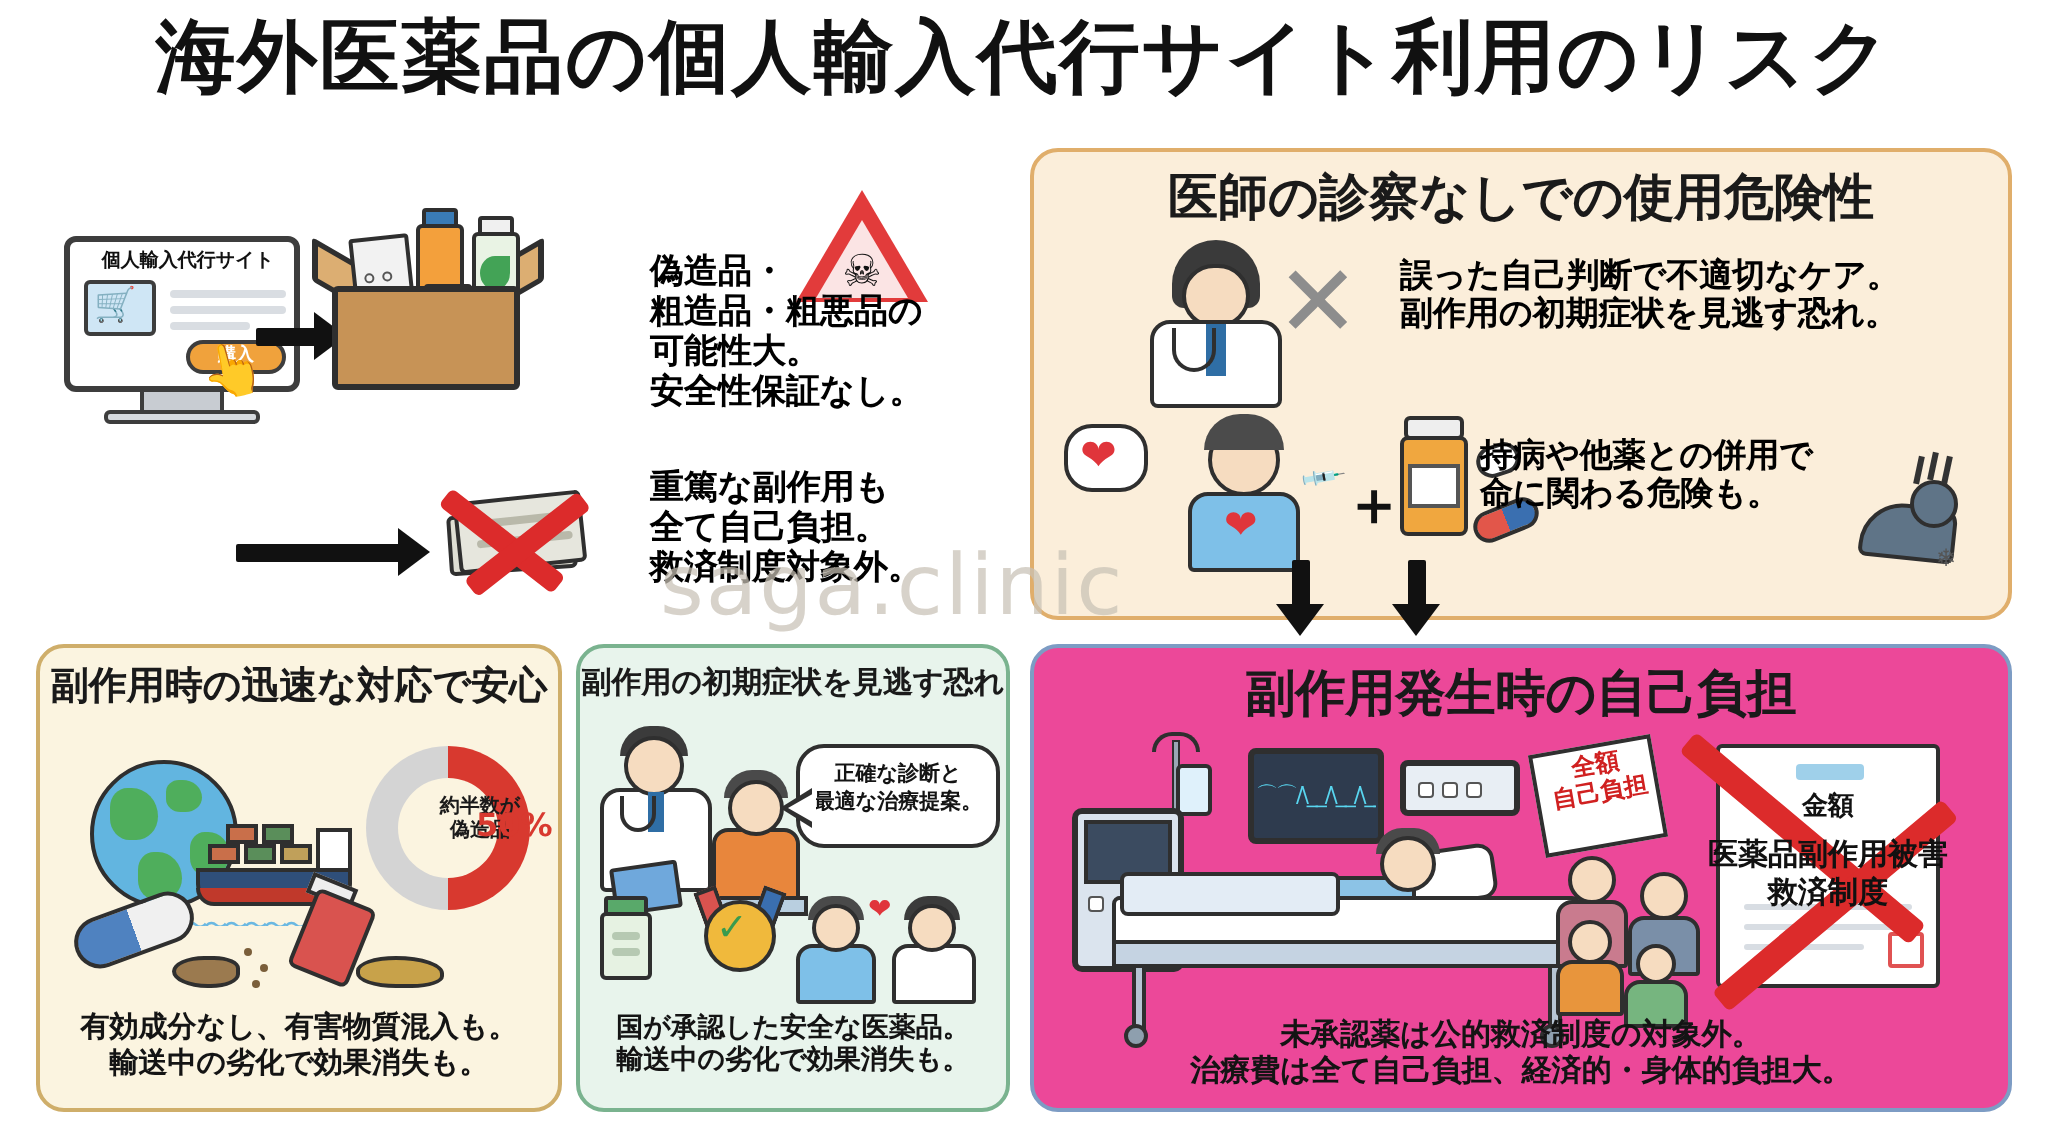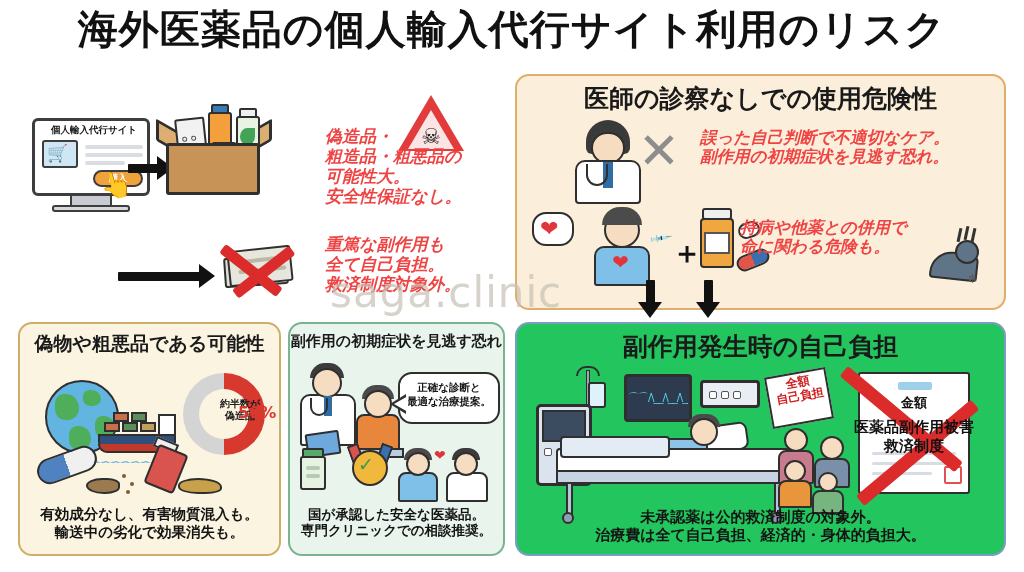--- a/index.html
+++ b/index.html
@@ -22,29 +22,29 @@
   .panel { position:absolute; border-radius:14px; border:2.5px solid; overflow:hidden; }
   .panel-title {
     text-align:center; font-weight:900; color:#1a1a1a;
     line-height:1.1; white-space:nowrap;
   }
 
   #p1 { left:18px; top:74px; width:487px; height:236px; background:#fbe4e4; border-color:#d98a8a; }
   #p2 { left:515px; top:74px; width:491px; height:236px; background:#fbeeda; border-color:#e0ae6b; }
   #p3 { left:18px; top:322px; width:263px; height:234px; background:#fbf4e0; border-color:#cfae6a; }
   #p4 { left:288px; top:322px; width:217px; height:234px; background:#e8f4ec; border-color:#7ab38f; }
-  #p5 { left:515px; top:322px; width:491px; height:234px; background:#22c55e; border-color:#7d9cc4; }
+  #p5 { left:515px; top:322px; width:491px; height:234px; background:#ec4899; border-color:#7d9cc4; }
 
   #p1 .panel-title, #p2 .panel-title { font-size:25px; padding-top:9px; }
   #p3 .panel-title { font-size:19px; padding-top:9px; }
   #p4 .panel-title { font-size:15px; padding-top:9px; }
   #p5 .panel-title { font-size:25px; padding-top:9px; }
 
   
-  .body-text { position:absolute; font-weight:900; color:#ef4444; line-height:1.18; white-space:pre-line;font-style:italic; }
+  .body-text { position:absolute; font-weight:900; color:#000000; line-height:1.18; white-space:pre-line; }
   .foot-text { position:absolute; left:0; width:100%; text-align:center; font-weight:900; color:#141414; line-height:1.22; white-space:pre-line; }
 
   
   .monitor { position:absolute; left:32px; top:118px; width:118px; height:78px;
     background:#fff; border:3px solid #3d3d3d; border-radius:6px; }
   .monitor-label { position:absolute; left:4px; top:3px; width:110px; text-align:center;
     font-size:9.5px; font-weight:900; color:#111; white-space:nowrap; }
   .cartbox { position:absolute; left:7px; top:19px; width:36px; height:28px;
     background:#cfe6f5; border:2px solid #3d3d3d; border-radius:3px; }
   .cart-glyph { position:absolute; left:12px; top:24px; font-size:17px; color:#2b5b78; line-height:1; }
@@ -317,21 +317,21 @@
 命に関わる危険も。</div>
 
   <div class="collapsed"></div>
   <div class="collapsed-head"></div>
   <div class="speedline" style="left:958px; top:228px;"></div>
   <div class="speedline" style="left:965px; top:226px;"></div>
   <div class="speedline" style="left:972px; top:228px;"></div>
   <div class="puff">❄</div>
 
   <div class="panel" id="p3">
-    <div class="panel-title">偽物や粗悪品である可能性</div>
+    <div class="panel-title">副作用時の迅速な対応で安心</div>
   </div>
 
   <div class="globe">
     <div class="land" style="left:8px; top:12px; width:24px; height:26px;"></div>
     <div class="land" style="left:36px; top:8px; width:18px; height:16px;"></div>
     <div class="land" style="left:22px; top:44px; width:22px; height:24px;"></div>
     <div class="land" style="left:48px; top:34px; width:20px; height:22px;"></div>
   </div>
   <div class="ship-hull"></div>
   <div class="ship-red"></div>
@@ -393,21 +393,21 @@
   <div class="medal-check">✓</div>
   <div class="p4-body"></div>
   <div class="p4-hair"></div>
   <div class="p4-head"></div>
   <div class="heartglyph" style="left:434px; top:448px; font-size:14px;">❤</div>
   <div class="d3-coat"></div>
   <div class="d3-hair"></div>
   <div class="d3-head"></div>
 
   <div class="foot-text" style="top:506px; font-size:13.5px; left:288px; width:217px;">国が承認した安全な医薬品。
-専門クリニックでの相談推奨。</div>
+輸送中の劣化で効果消失も。</div>
 
   <div class="panel" id="p5">
     <div class="panel-title">副作用発生時の自己負担</div>
   </div>
 
   <div class="ivhook"></div>
   <div class="ivpole"></div>
   <div class="ivbag"></div>
   <div class="monitor2"></div>
   <div class="ecg">⌒⌒/\__/\__/\__</div>

